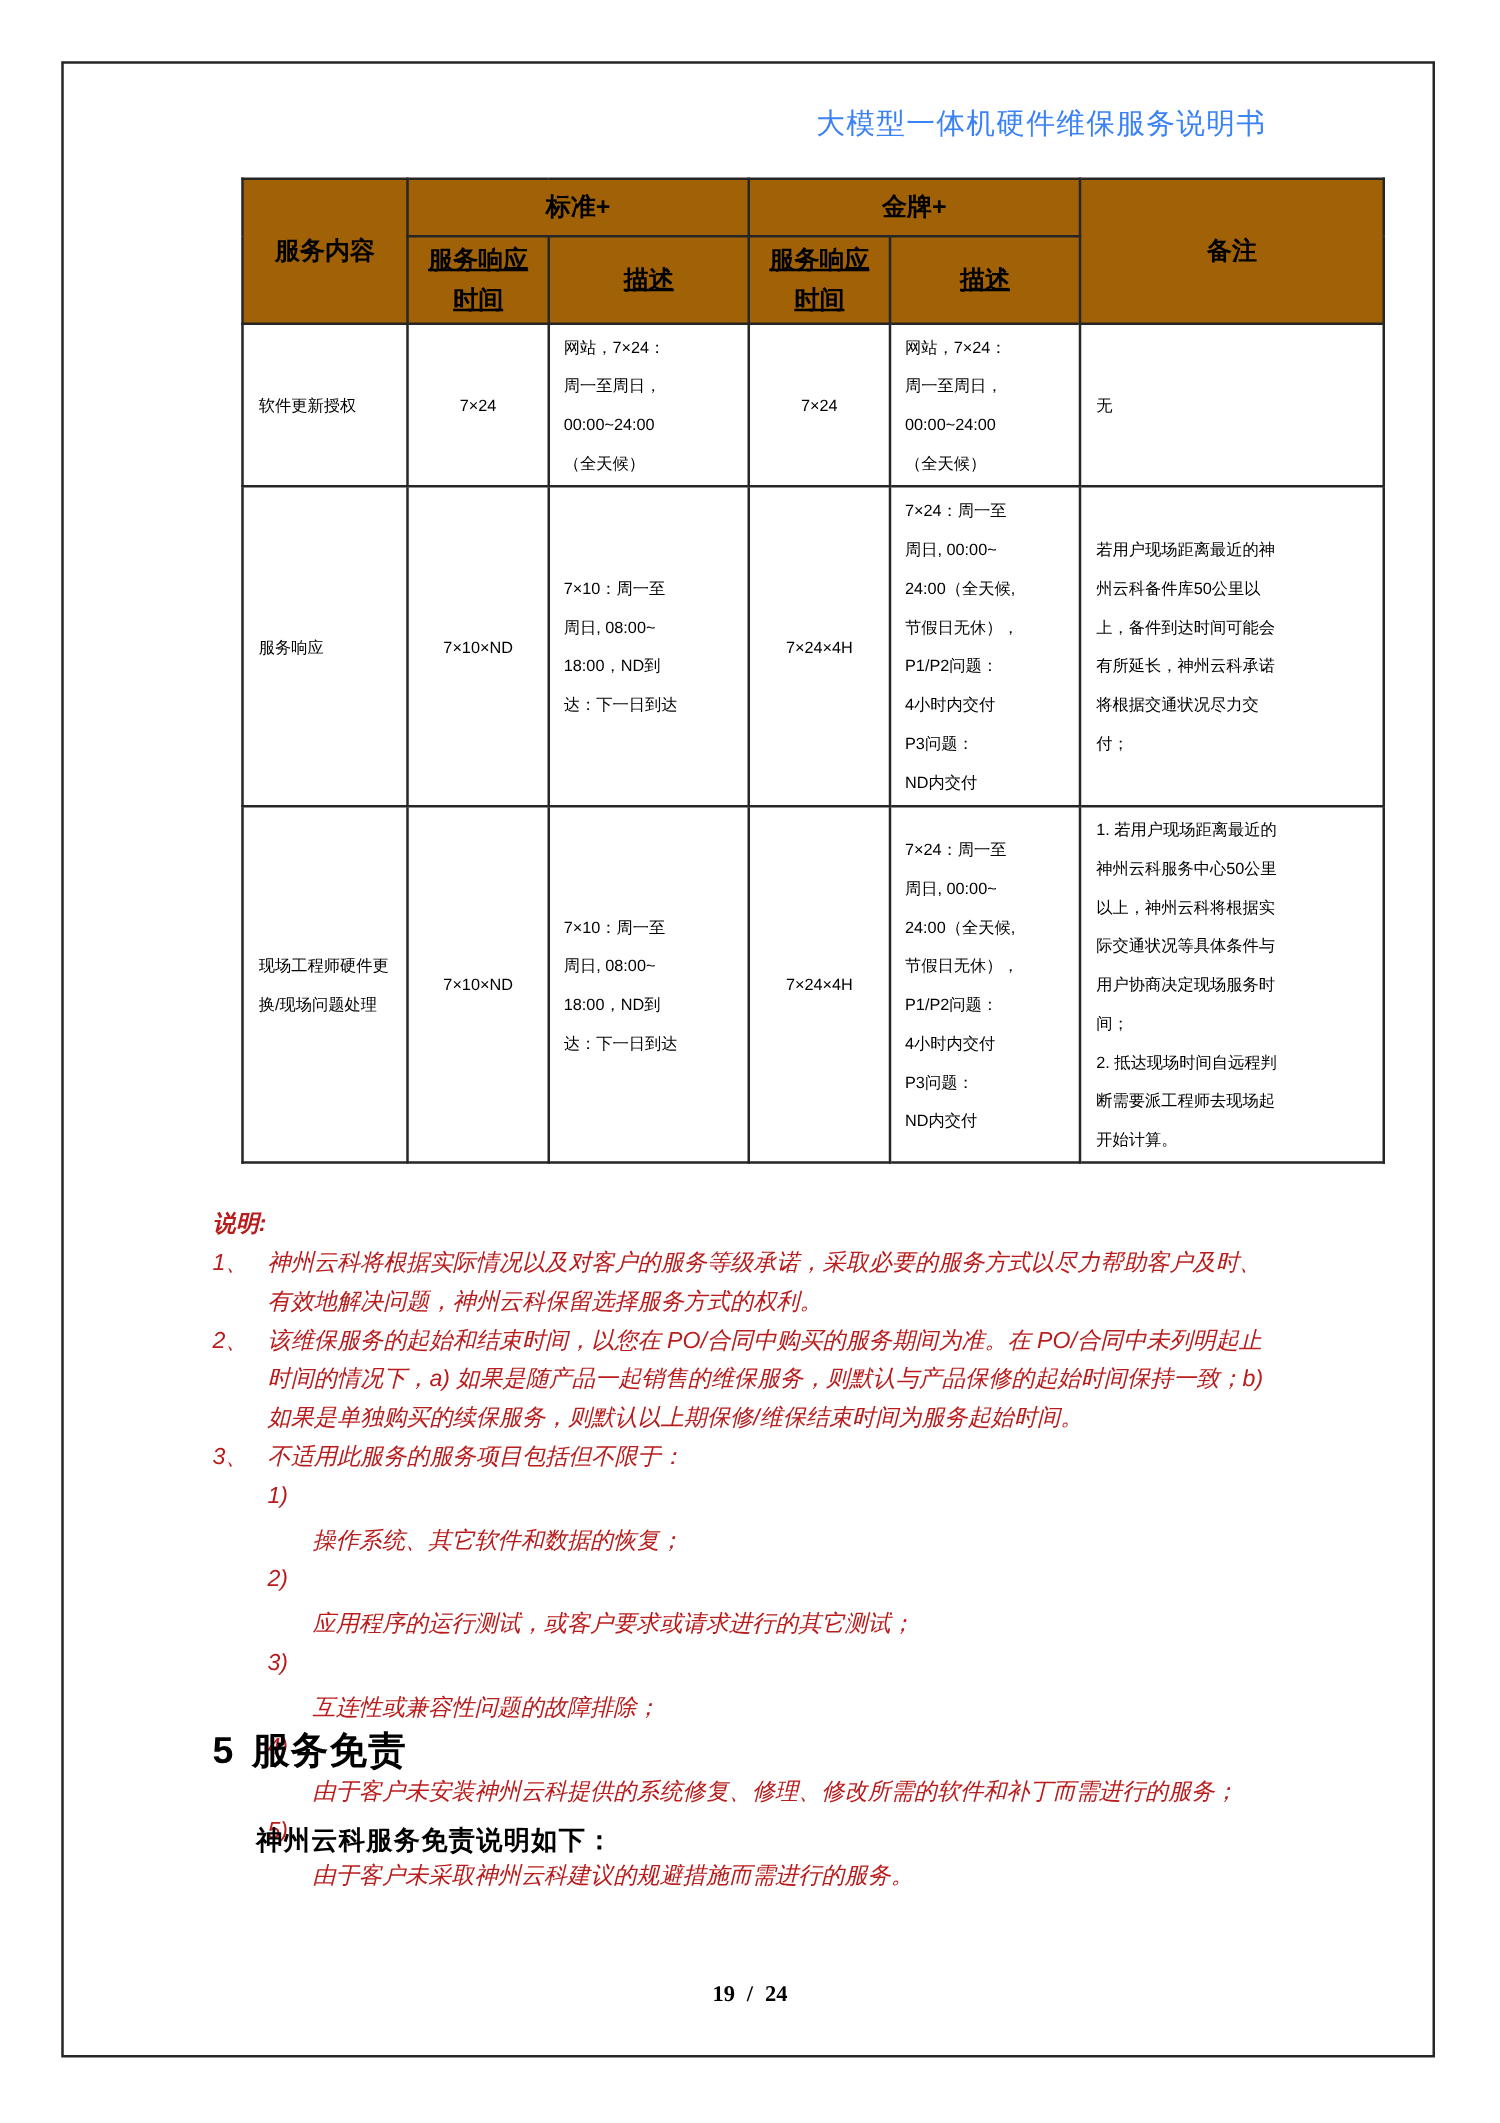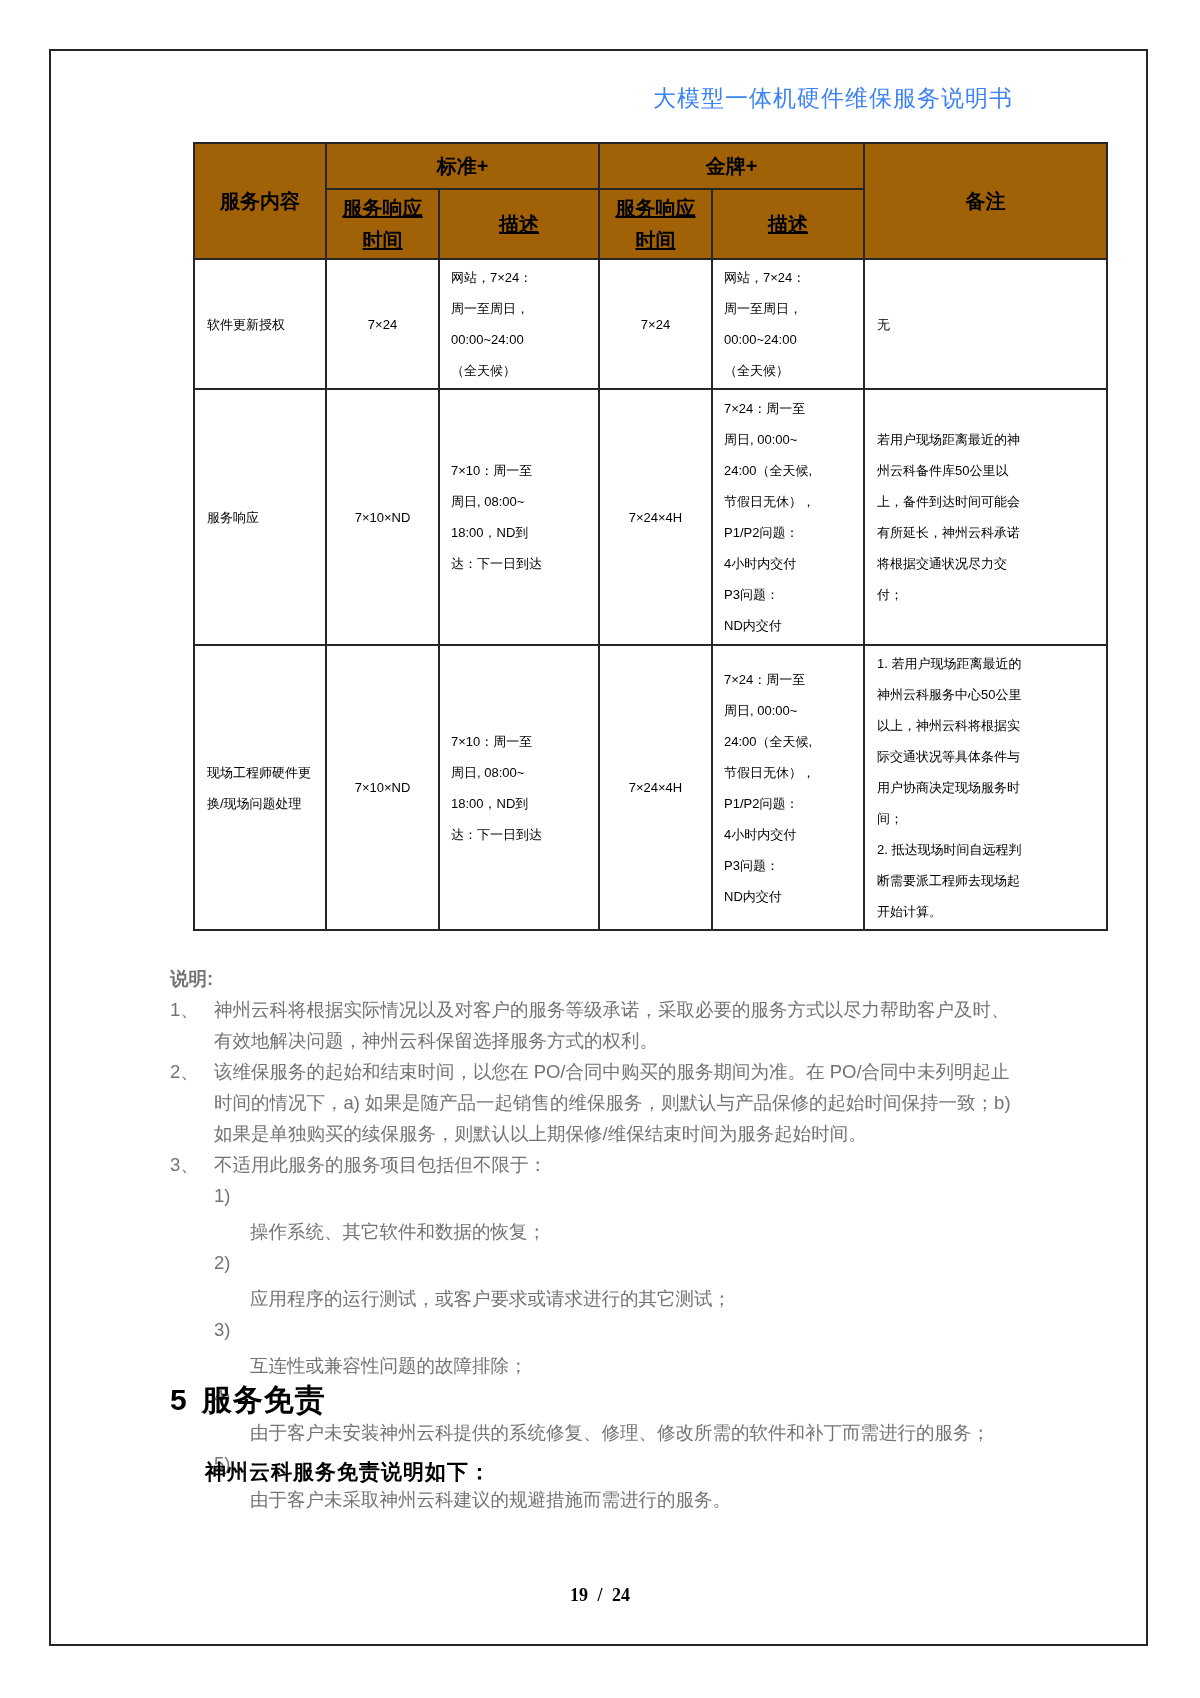--- a/index.html
+++ b/index.html
@@ -38,21 +38,21 @@
   tr.r1{height:130px;}
   tr.r2{height:256px;}
   tr.r3{height:282px;}
   td.c-srv{text-align:left;padding:2px 12px;line-height:31px;}
   td.c-time{text-align:center;padding:2px 4px;line-height:31px;}
   td.c-desc{text-align:left;padding:2px 2px 2px 11px;line-height:31px;}
   td.c-rmk{text-align:left;padding:2px 4px 2px 12px;line-height:31px;}
   
   .notes{
     position:absolute;left:170px;top:963px;width:846px;
-    font-size:18.5px;line-height:31px;color:#737373;
+    font-size:18.5px;line-height:31px;color:#b91c1c;font-style:italic;
   }
   .notes-title{font-weight:bold;}
   .note-item{display:flex;}
   .note-num{flex:none;width:44px;}
   .note-text{flex:1;}
   .sub-item{display:flex;padding-left:44px;}
   .sub-num{flex:none;width:36px;}
   .sub-text{flex:1;margin-top:36px;}
   
   .section-heading{

